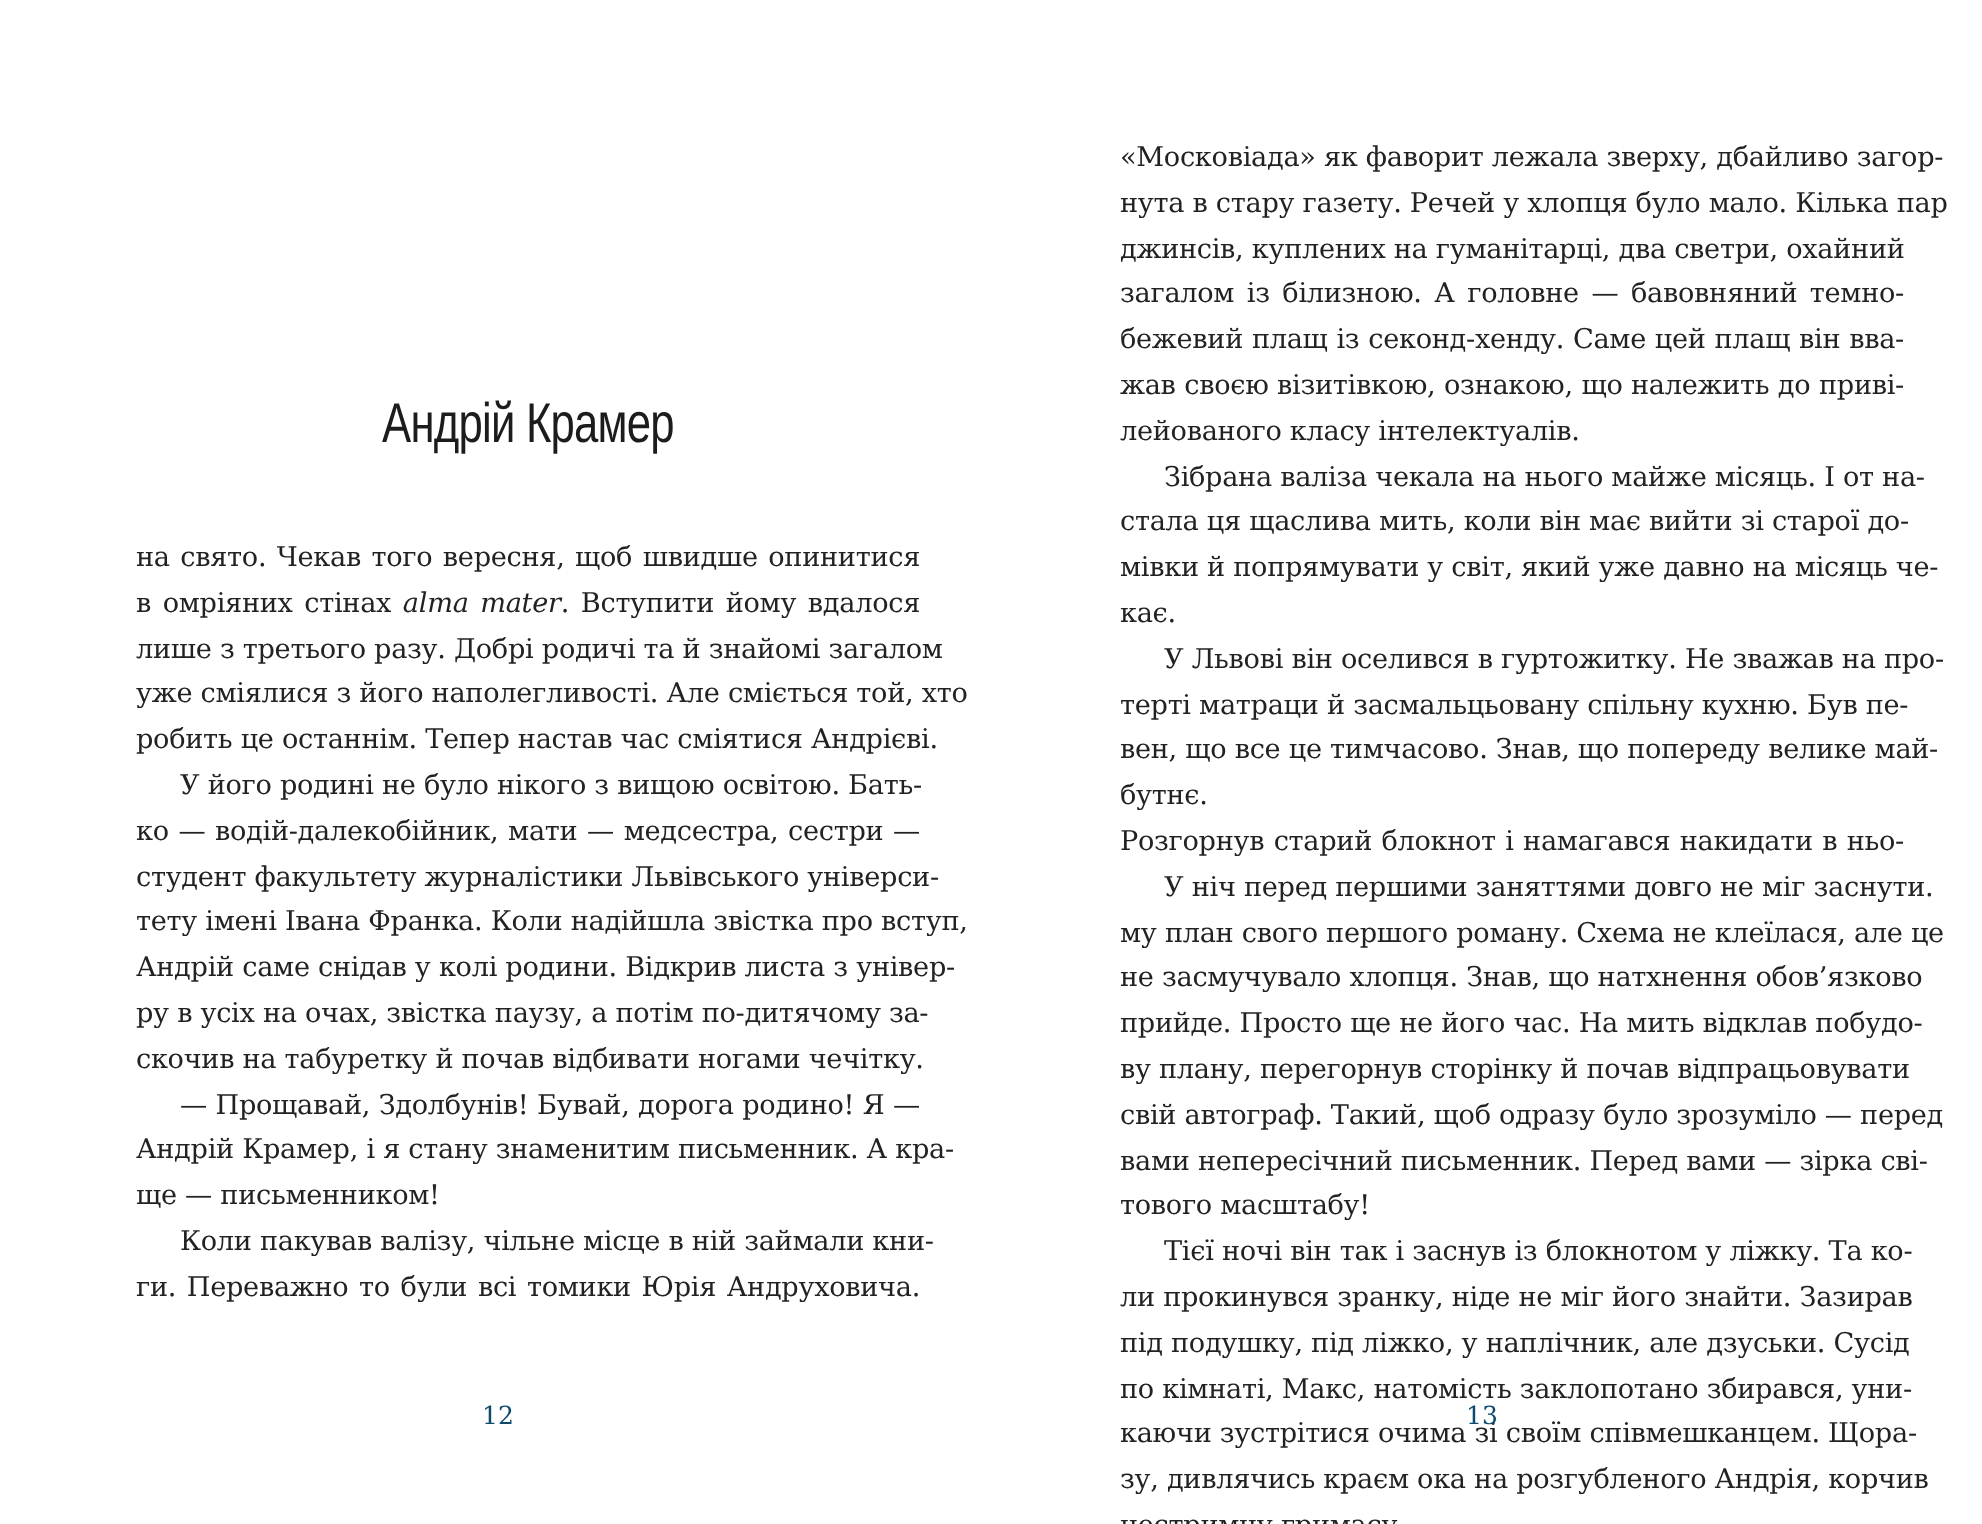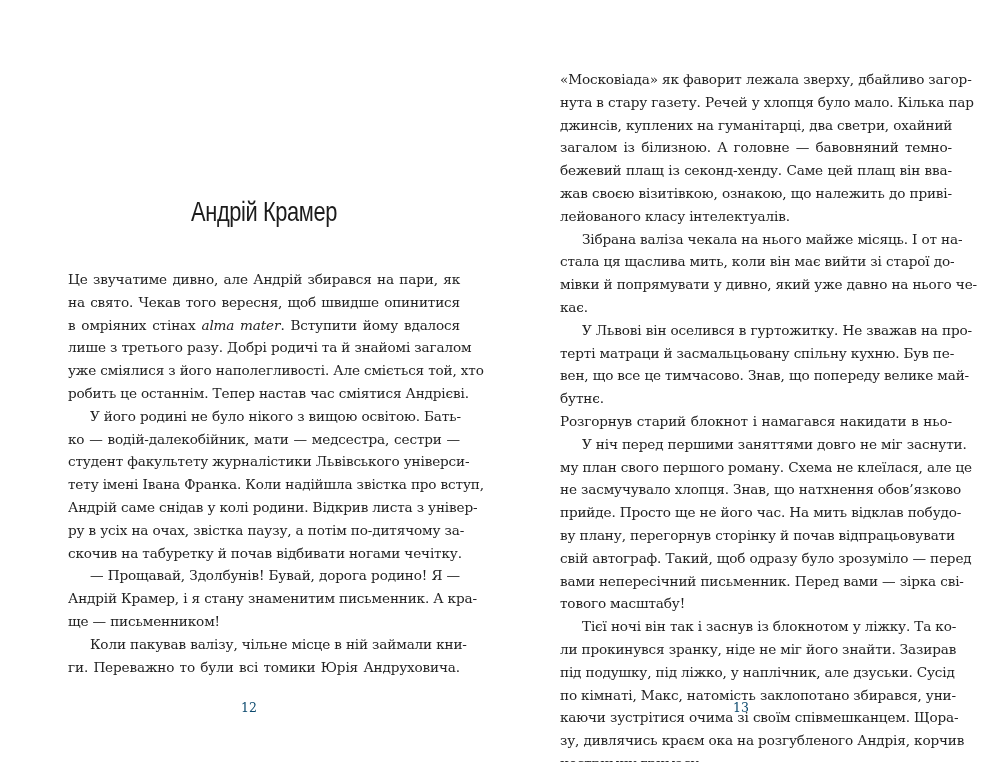--- a/index.html
+++ b/index.html
@@ -74,21 +74,20 @@
   .left-num { left: 229px; }
   .right-num { left: 226px; }
   em { font-style: italic; }
 </style>
 </head>
 <body>
 
 <div class="page page-left">
   <h1 class="chapter-title">Андрій Крамер</h1>
   <div class="text-block left-text">
-      <span class="line">Це звучатиме дивно, але Андрій збирався на пари, як</span>
       <span class="line">на свято. Чекав того вересня, щоб швидше опинитися</span>
       <span class="line"><span>в омріяних стінах </span><em>alma mater</em><span>. Вступити йому вдалося</span></span>
       <span class="line">лише з третього разу. Добрі родичі та й знайомі загалом</span>
       <span class="line">уже сміялися з його наполегливості. Але сміється той, хто</span>
       <span class="line last">робить це останнім. Тепер настав час сміятися Андрієві.</span>
       <span class="line indent">У його родині не було нікого з вищою освітою. Бать-</span>
       <span class="line">ко — водій-далекобійник, мати — медсестра, сестри —</span>
       <span class="line">студент факультету журналістики Львівського універси-</span>
       <span class="line">тету імені Івана Франка. Коли надійшла звістка про вступ,</span>
       <span class="line">Андрій саме снідав у колі родини. Відкрив листа з універ-</span>
@@ -107,21 +106,21 @@
   <div class="text-block right-text">
       <span class="line">«Московіада» як фаворит лежала зверху, дбайливо загор-</span>
       <span class="line">нута в стару газету. Речей у хлопця було мало. Кілька пар</span>
       <span class="line">джинсів, куплених на гуманітарці, два светри, охайний</span>
       <span class="line">загалом із білизною. А головне — бавовняний темно-</span>
       <span class="line">бежевий плащ із секонд-хенду. Саме цей плащ він вва-</span>
       <span class="line">жав своєю візитівкою, ознакою, що належить до приві-</span>
       <span class="line last">лейованого класу інтелектуалів.</span>
       <span class="line indent">Зібрана валіза чекала на нього майже місяць. І от на-</span>
       <span class="line">стала ця щаслива мить, коли він має вийти зі старої до-</span>
-      <span class="line">мівки й попрямувати у дивно, який уже давно на нього че-</span>
+      <span class="line">мівки й попрямувати у світ, який уже давно на місяць че-</span>
       <span class="line last">кає.</span>
       <span class="line indent">У Львові він оселився в гуртожитку. Не зважав на про-</span>
       <span class="line">терті матраци й засмальцьовану спільну кухню. Був пе-</span>
       <span class="line">вен, що все це тимчасово. Знав, що попереду велике май-</span>
       <span class="line last">бутнє.</span>
       <span class="line">Розгорнув старий блокнот і намагався накидати в ньо-</span>
       <span class="line indent">У ніч перед першими заняттями довго не міг заснути.</span>
       <span class="line">му план свого першого роману. Схема не клеїлася, але це</span>
       <span class="line">не засмучувало хлопця. Знав, що натхнення обов’язково</span>
       <span class="line">прийде. Просто ще не його час. На мить відклав побудо-</span>

